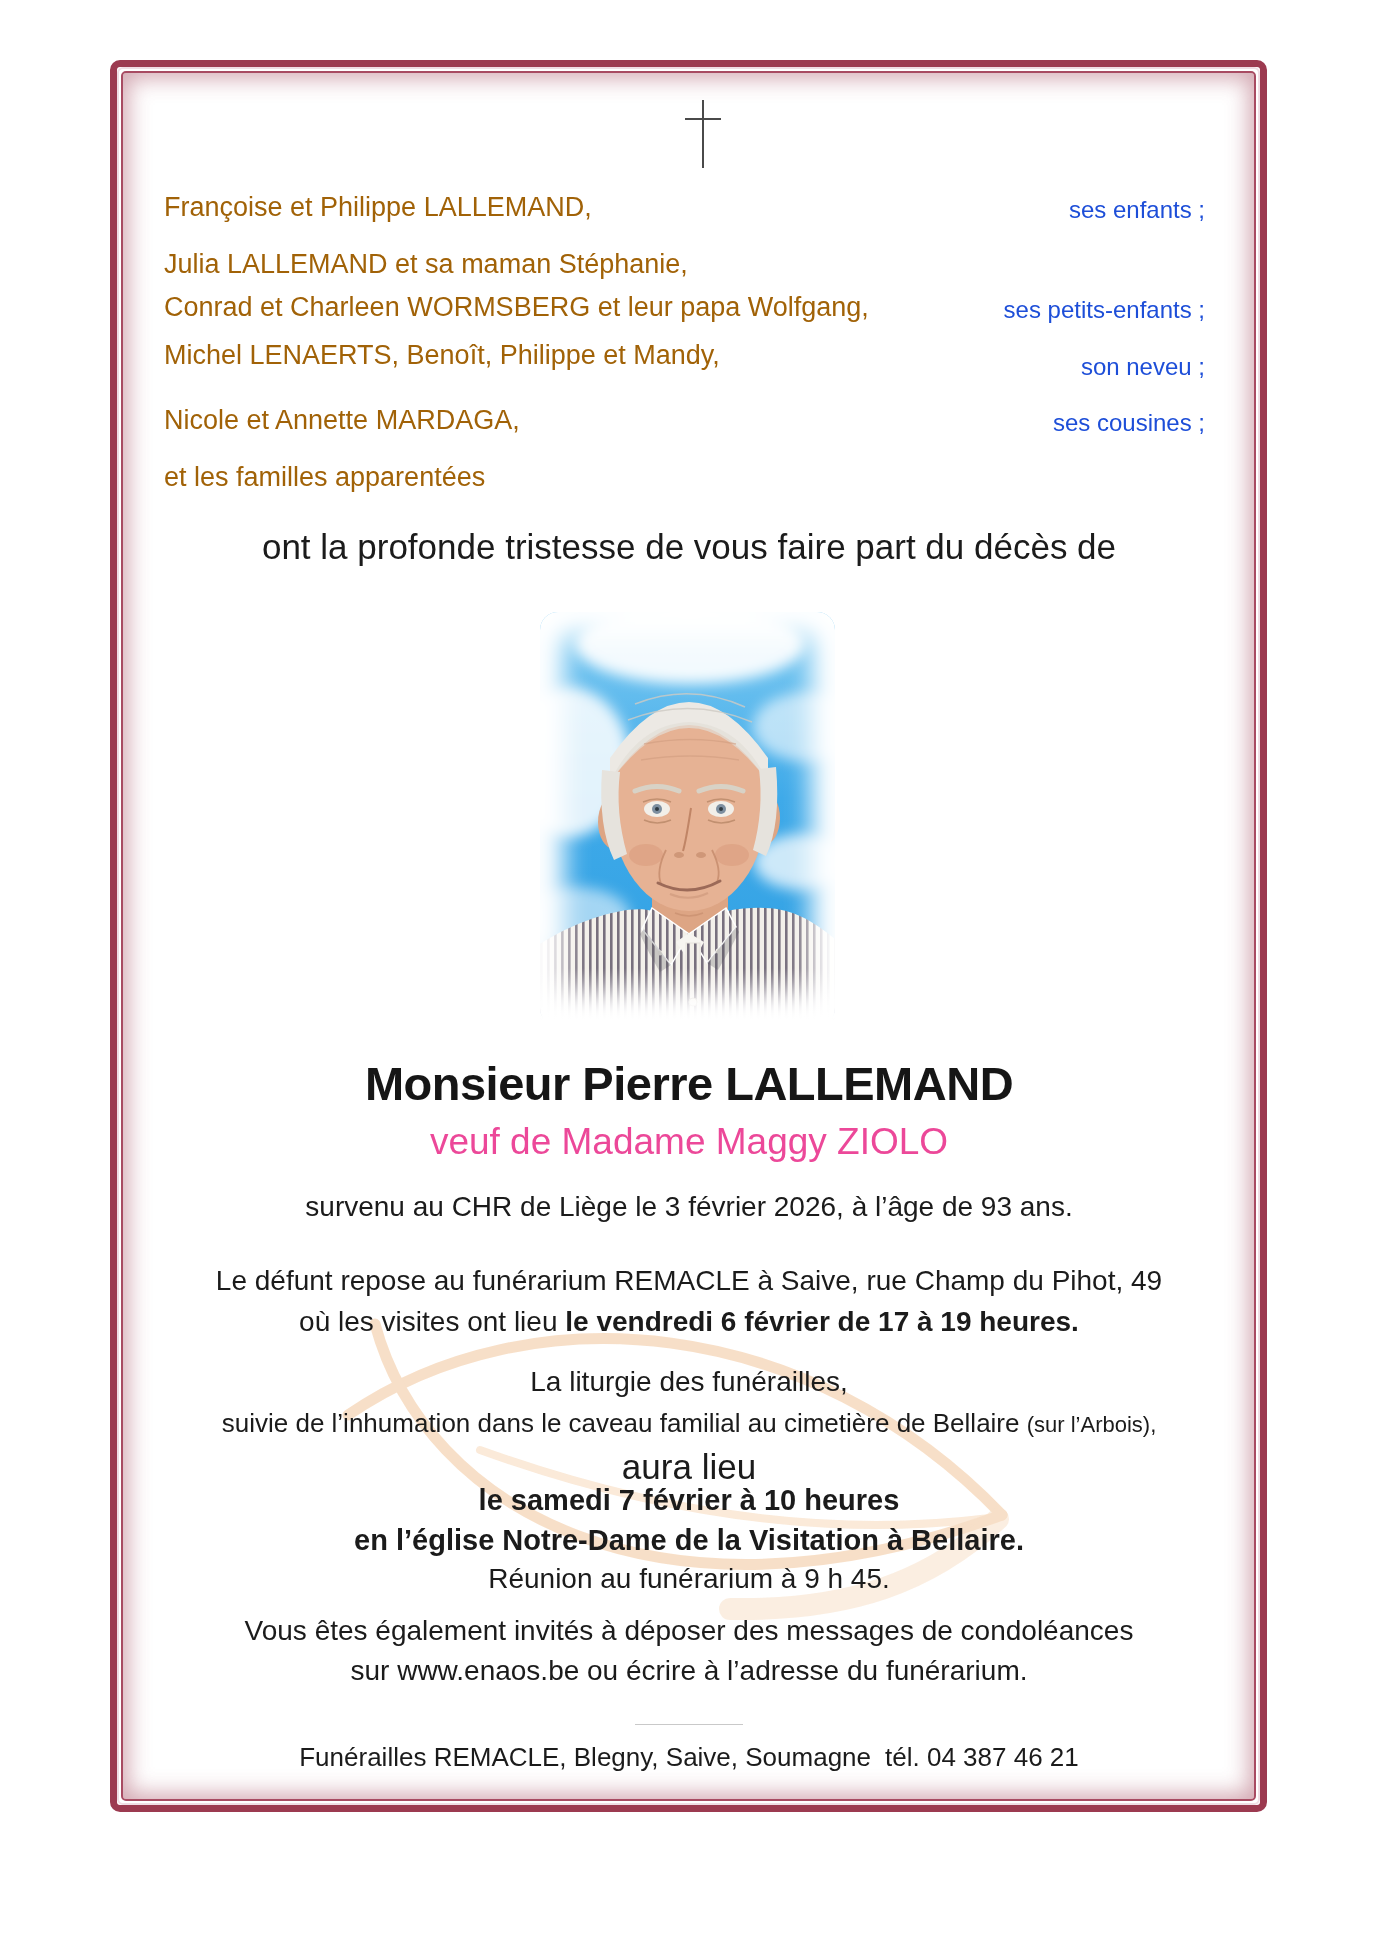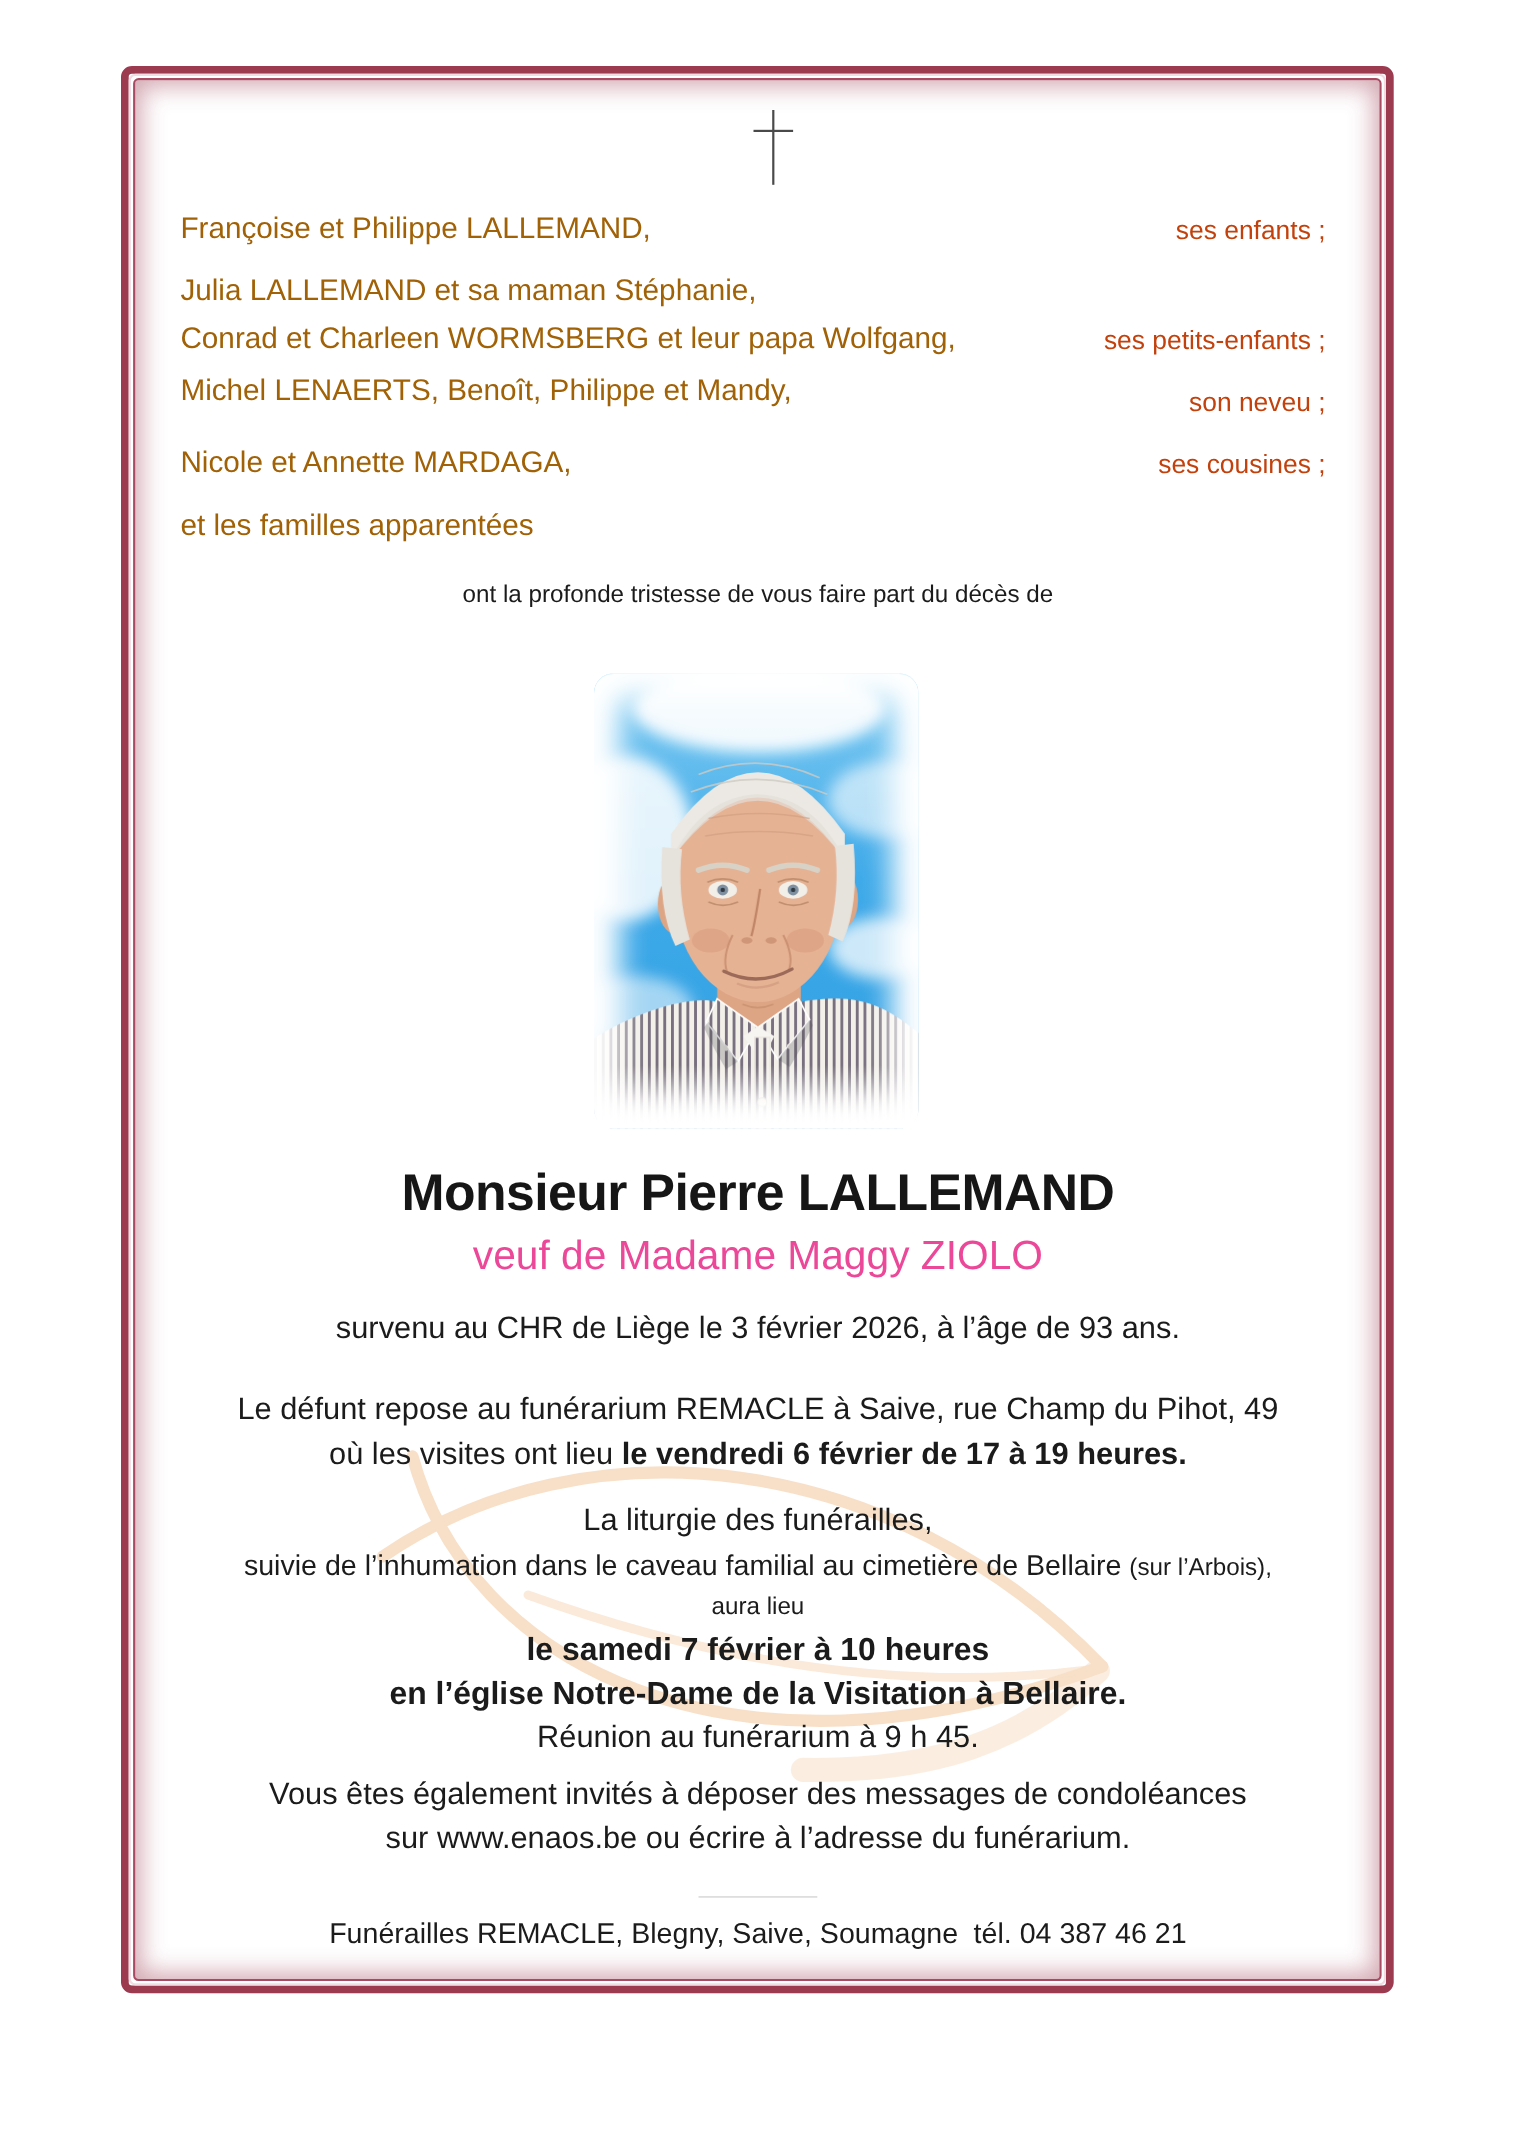--- a/index.html
+++ b/index.html
@@ -26,23 +26,23 @@
   
   .cross{position:absolute;left:685px;top:100px;width:36px;height:68px;}
   .cross .v{position:absolute;left:17px;top:0;width:2px;height:68px;background:#4a4a4a;}
   .cross .h{position:absolute;left:0;top:18px;width:36px;height:2px;background:#4a4a4a;}
 
   
   .watermark{position:absolute;left:330px;top:1310px;width:700px;height:320px;opacity:.8;}
 
   
   .name-line{position:absolute;left:164px;font-size:27px;white-space:nowrap;color:#a16207;}
-  .rel-label{position:absolute;right:173px;font-size:24px;white-space:nowrap;color:#c2410c;text-align:right;}
+  .rel-label{position:absolute;right:173px;font-size:24px;white-space:nowrap;color:#1d4ed8;text-align:right;}
   .center-line{position:absolute;left:0;width:100%;text-align:center;white-space:nowrap;color:#1b1b1b;}
-  .fs27{font-size:22px;}
+  .fs27{font-size:35px;}
   .fs28{font-size:28px;}
   .b{font-weight:700;}
   .small-note{font-size:22px;}
   .title{font-size:47px;font-weight:700;letter-spacing:-0.5px;color:#161616;}
   .subtitle{font-size:37px;color:#ec4899;}
   .footer-line{font-size:26px;}
   .footer-phone{margin-left:14px;}
   .divider{position:absolute;left:635px;top:1724px;width:108px;height:0;border-top:1px solid #c9c9c9;}
 
   

